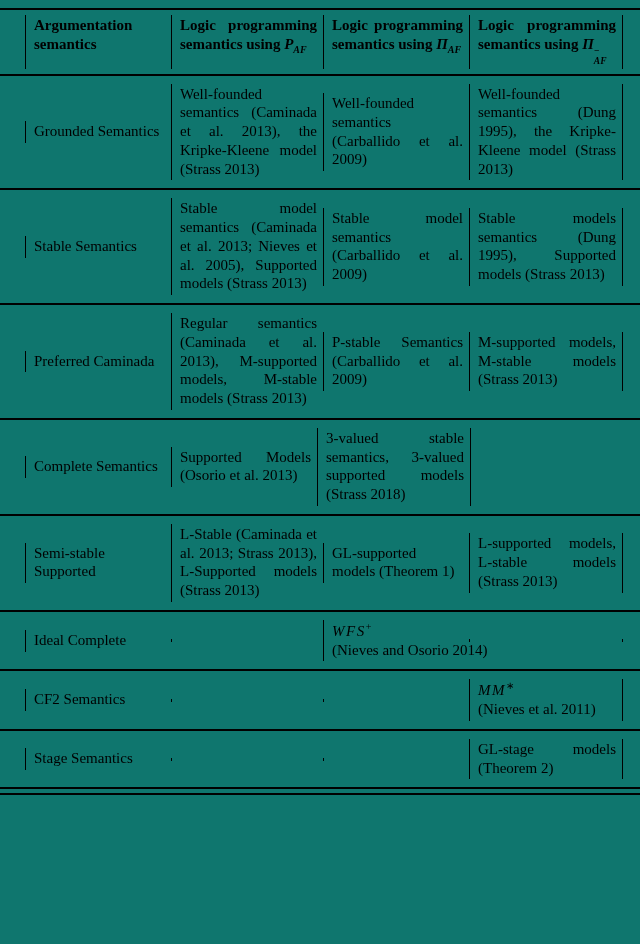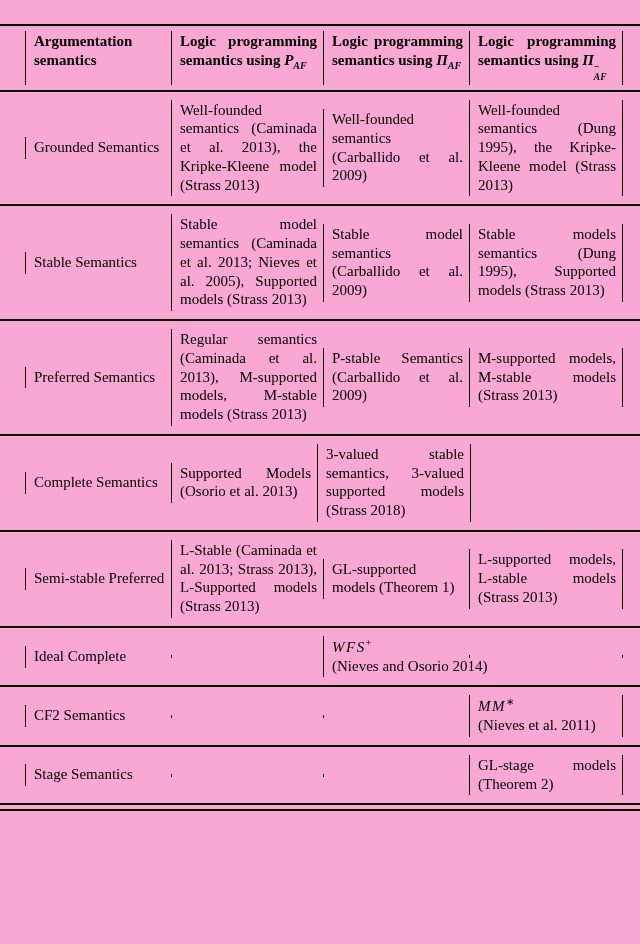--- a/index.html
+++ b/index.html
@@ -4,23 +4,23 @@
 <style>
   * { margin:0; padding:0; box-sizing:border-box; }
   html, body { background:#ffffff; }
   body {
     width:640px; height:944px;
     font-family:"Liberation Serif", serif;
     color:#000;
   }
   .page {
     width:640px; height:944px;
-    padding-top:24px;
+    padding-top:8px;
     overflow:hidden;
-    background:#f9a8d4;
+    background:#0f766e;
   }
   .hline { width:640px; height:2px; background:#000; }
   .dbl-gap { height:4px; }
   .trow {
     display:flex;
     margin-left:25px;
     margin-right:17px;
     align-items:stretch;
   }
   .cell {
@@ -92,38 +92,38 @@
   <div class="trow body-row">
     <div class="cell c1">Stable Semantics</div>
     <div class="cell c2">Stable model semantics (Caminada et al. 2013; Nieves et al. 2005), Supported models (Strass 2013)</div>
     <div class="cell c3">Stable model semantics (Carballido et al. 2009)</div>
     <div class="cell c4">Stable models semantics (Dung 1995), Supported models (Strass 2013)</div>
   </div>
 
   <div class="hline"></div>
 
   <div class="trow body-row">
-    <div class="cell c1">Preferred Semantics</div>
+    <div class="cell c1">Preferred Caminada</div>
     <div class="cell c2">Regular semantics (Caminada et al. 2013), M-supported models, M-stable models (Strass 2013)</div>
     <div class="cell c3">P-stable Semantics (Carballido et al. 2009)</div>
     <div class="cell c4">M-supported models, M-stable models (Strass 2013)</div>
   </div>
 
   <div class="hline"></div>
 
   <div class="trow body-row">
     <div class="cell c1">Complete Semantics</div>
     <div class="cell c3">Supported Models (Osorio et al. 2013)</div>
     <div class="cell c4">3-valued stable semantics, 3-valued supported models (Strass 2018)</div>
   </div>
 
   <div class="hline"></div>
 
   <div class="trow body-row">
-    <div class="cell c1">Semi-stable Preferred</div>
+    <div class="cell c1">Semi-stable Supported</div>
     <div class="cell c2">L-Stable (Caminada et al. 2013; Strass 2013), L-Supported models (Strass 2013)</div>
     <div class="cell c3">GL-supported models (Theorem 1)</div>
     <div class="cell c4">L-supported models, L-stable models (Strass 2013)</div>
   </div>
 
   <div class="hline"></div>
 
   <div class="trow body-row">
     <div class="cell c1">Ideal Complete</div>
     <div class="cell c2"></div>

